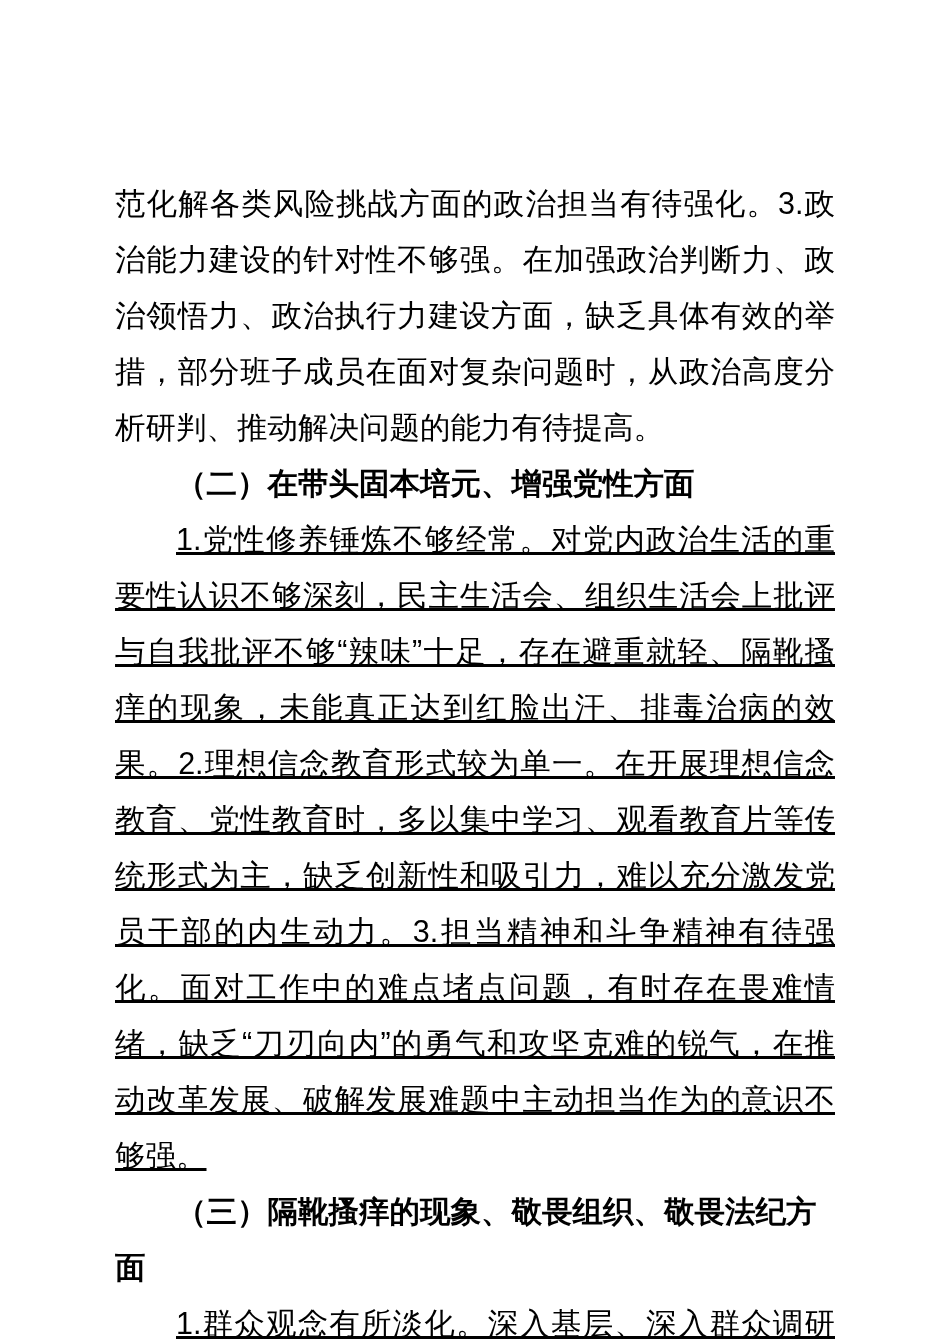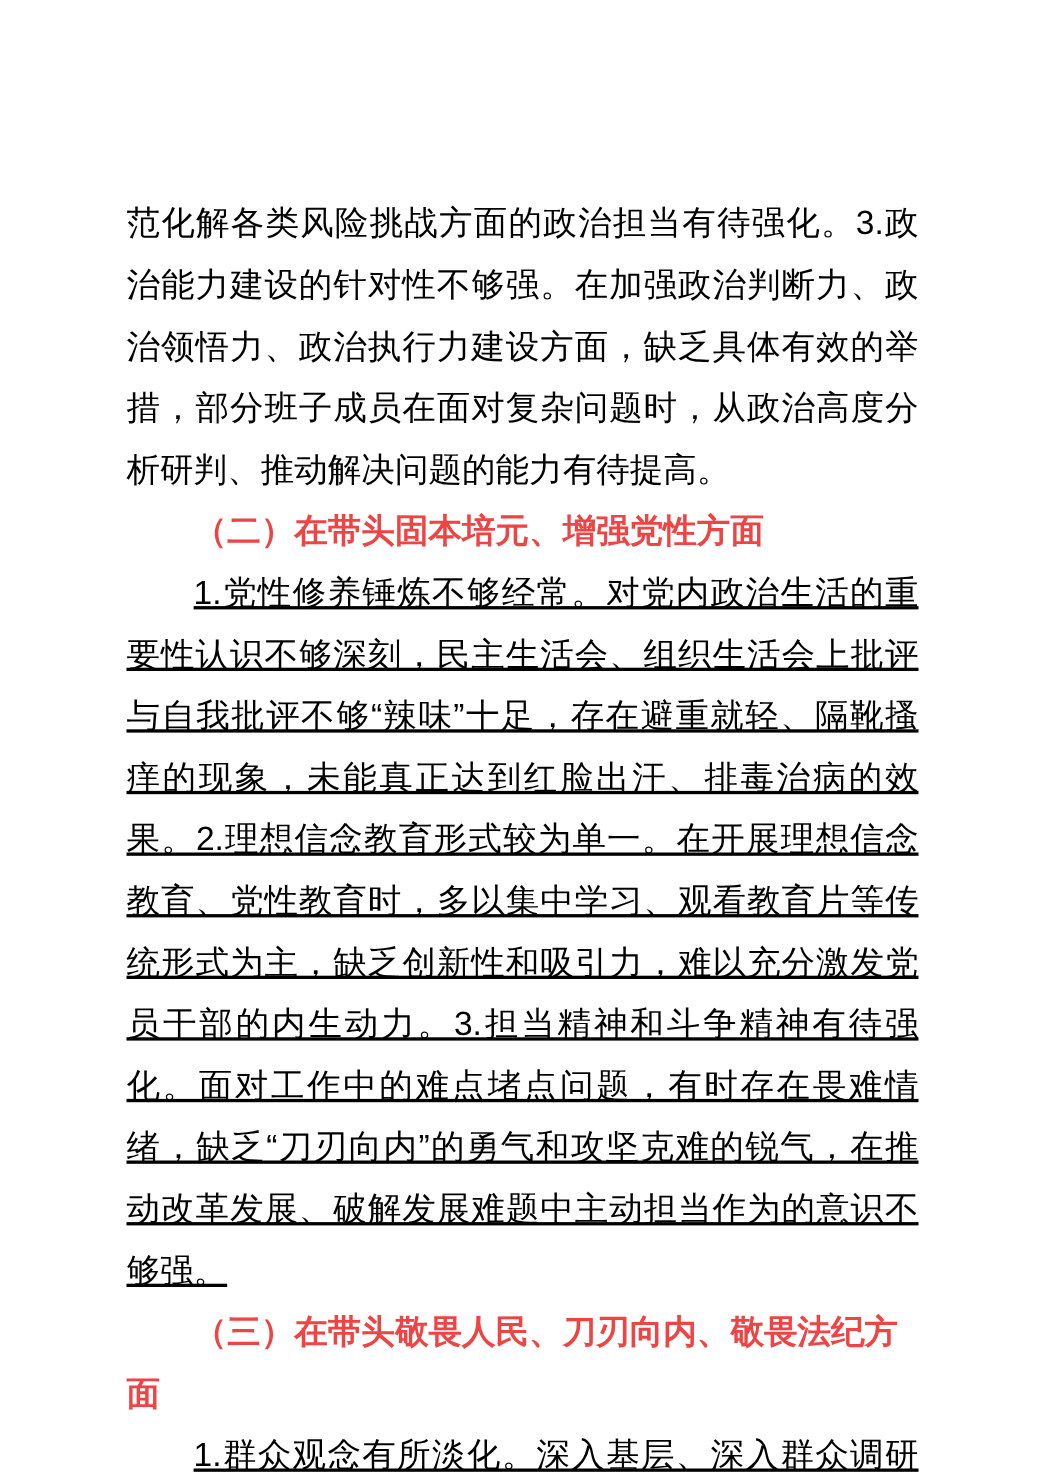--- a/index.html
+++ b/index.html
@@ -35,21 +35,21 @@
     font-weight: 400;
     word-break: break-all;
     text-indent: 0;
   }
   .para.indent {
     text-indent: 61px;
     text-decoration: underline;
   }
   .heading {
     margin: 0;
-    color: #ef4444;
+    color: #000000;
     font-size: 30.5px;
     line-height: 56px;
     font-weight: 700;
     text-indent: 61px;
     letter-spacing: 0px;
     text-align: left;
     word-break: break-all;
   }
 </style>
 </head>
@@ -57,18 +57,18 @@
 
 <div class="page">
   <div class="doc-body">
 
     <p class="para">范化解各类风险挑战方面的政治担当有待强化。3.政治能力建设的针对性不够强。在加强政治判断力、政治领悟力、政治执行力建设方面，缺乏具体有效的举措，部分班子成员在面对复杂问题时，从政治高度分析研判、推动解决问题的能力有待提高。</p>
 
     <p class="heading">（二）在带头固本培元、增强党性方面</p>
 
     <p class="para indent">1.党性修养锤炼不够经常。对党内政治生活的重要性认识不够深刻，民主生活会、组织生活会上批评与自我批评不够“辣味”十足，存在避重就轻、隔靴搔痒的现象，未能真正达到红脸出汗、排毒治病的效果。2.理想信念教育形式较为单一。在开展理想信念教育、党性教育时，多以集中学习、观看教育片等传统形式为主，缺乏创新性和吸引力，难以充分激发党员干部的内生动力。3.担当精神和斗争精神有待强化。面对工作中的难点堵点问题，有时存在畏难情绪，缺乏“刀刃向内”的勇气和攻坚克难的锐气，在推动改革发展、破解发展难题中主动担当作为的意识不够强。</p>
 
-    <p class="heading">（三）在带头敬畏人民、刀刃向内、敬畏法纪方面</p>
+    <p class="heading">（三）隔靴搔痒的现象、敬畏组织、敬畏法纪方面</p>
 
     <p class="para indent">1.群众观念有所淡化。深入基层、深入群众调研不够经常，对群众的急难愁盼问题了解不够深入细致，服务群众的主动性、针对性不够强，解决群众反映强烈问题的效率和质量有</p>
 
   </div>
 </div>
 
 </body></html>

